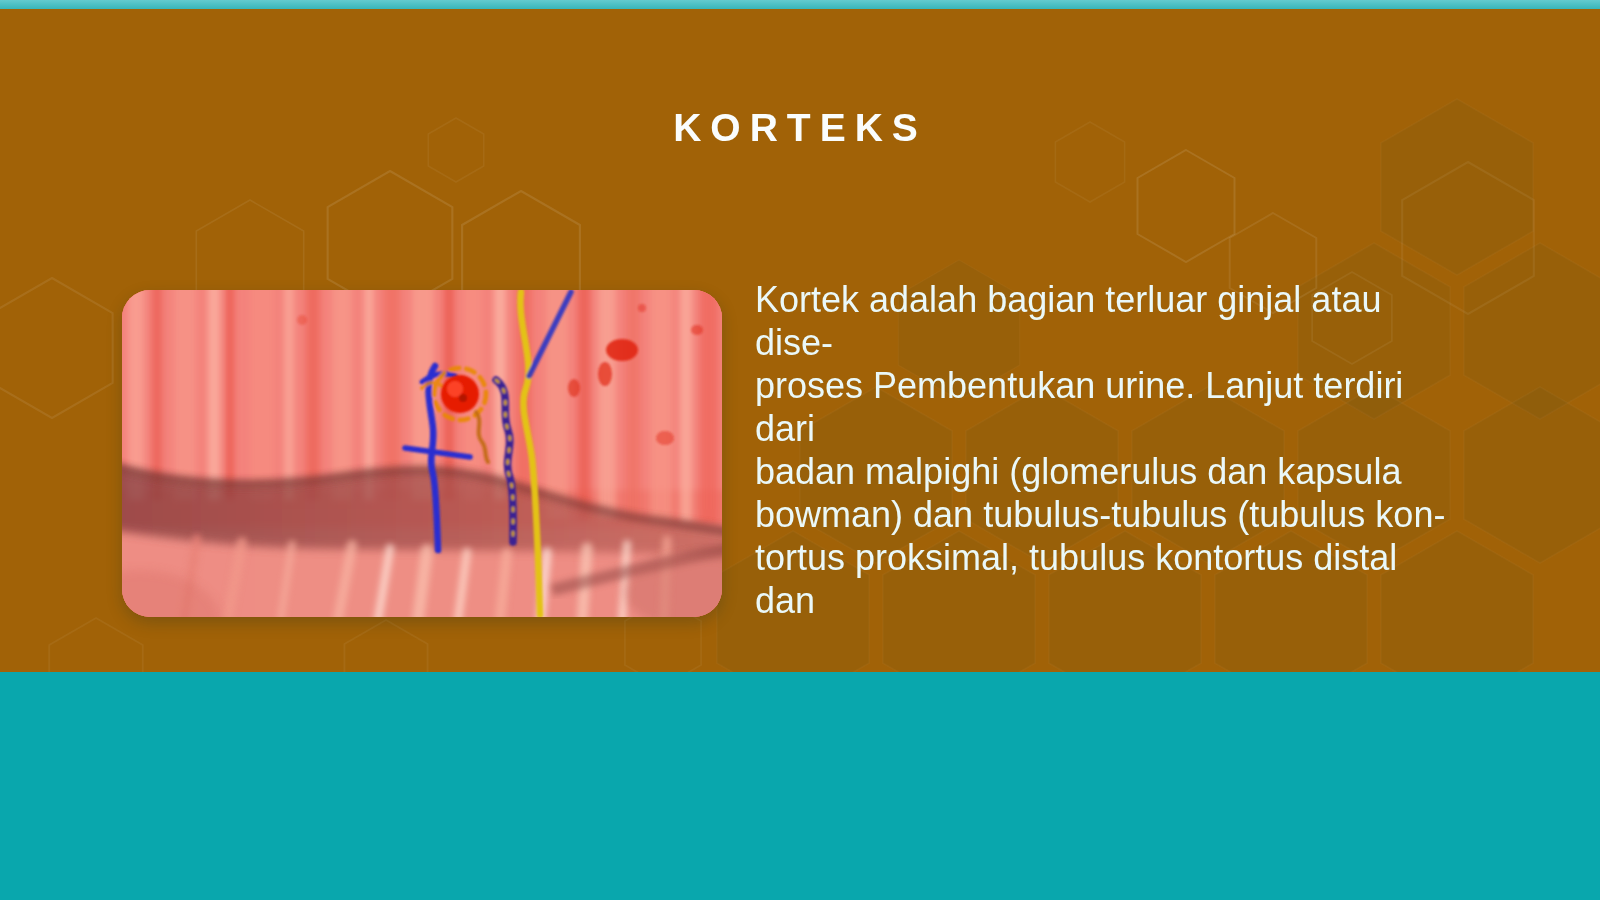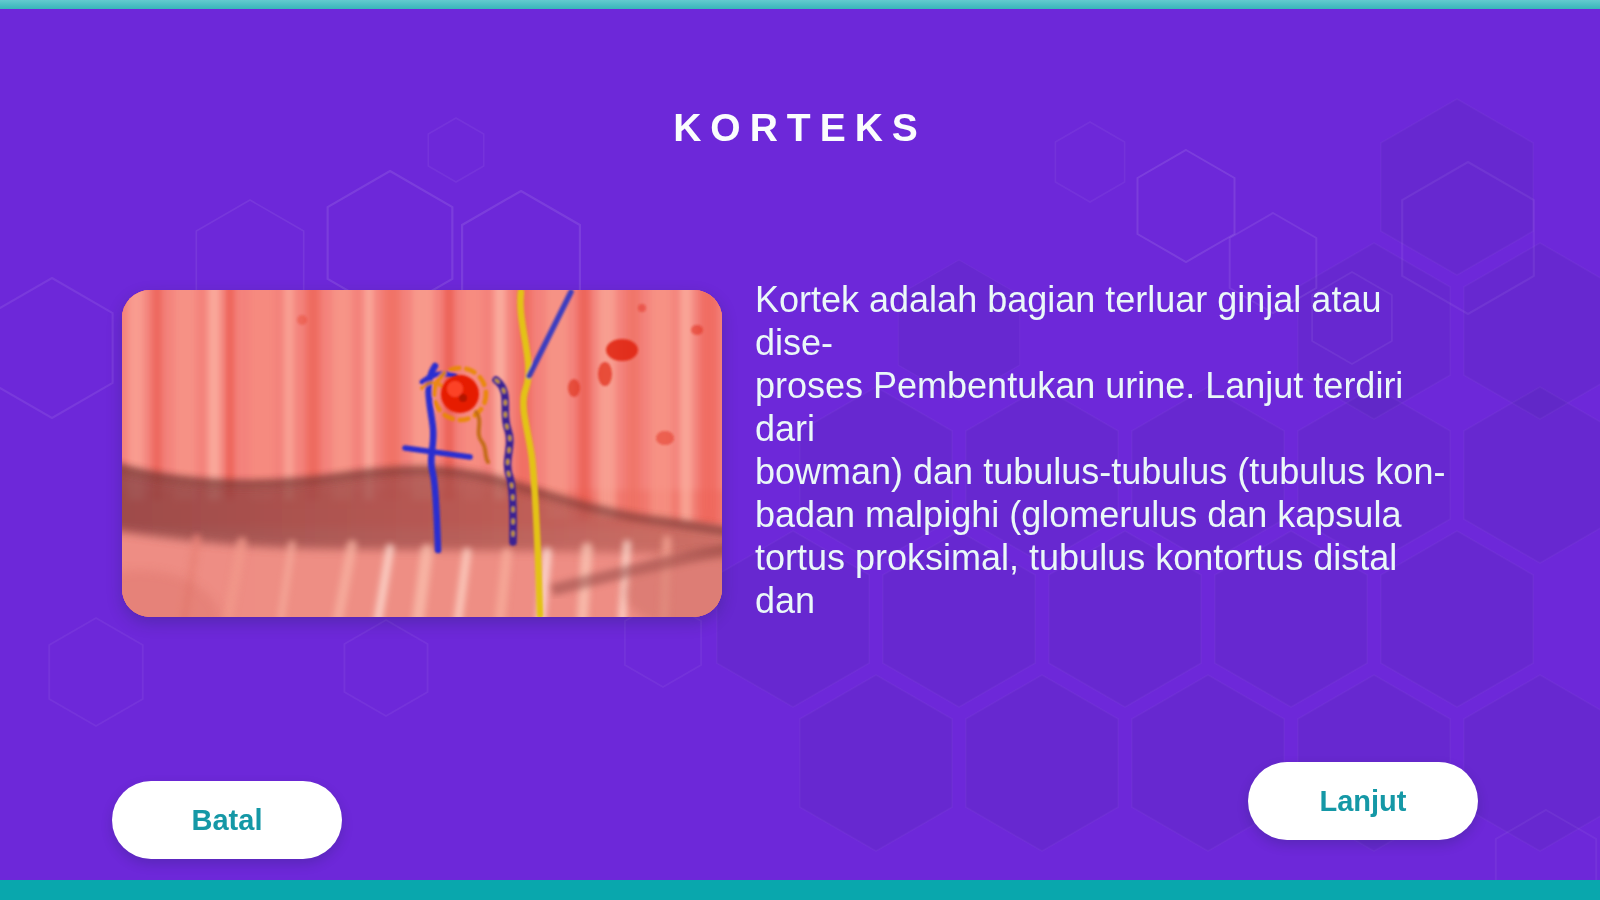--- a/index.html
+++ b/index.html
@@ -2,22 +2,22 @@
 <html><head>
 <meta charset="utf-8">
 <style>
   html, body {
     margin: 0; padding: 0;
     background: #09A7AD;
     font-family: "Liberation Sans", sans-serif;
   }
   .screen {
     position: relative;
-    width: 1600px; height: 880px;
-    background: #6d28d9;
+    width: 1600px; height: 672px;
+    background: #a16207;
     overflow: hidden;
   }
   .top-strip {
     position: absolute; top: 0; left: 0; right: 0; height: 9px;
     background: linear-gradient(#63CBCF, #38B5BA);
   }
   .hex-bg {
     position: absolute; left: 0; top: 0; width: 1600px; height: 900px;
     pointer-events: none;
   }
@@ -205,21 +205,21 @@
         <circle cx="338" cy="104" r="19" fill="#E61A05"></circle>
         <circle cx="333" cy="99" r="8" fill="#FF4A2E" opacity=".85"></circle>
         <circle cx="341" cy="108" r="4" fill="#8F1200" opacity=".6"></circle>
       </g>
     </svg>
   </div>
 
   <div class="description">
     <div>Kortek adalah bagian terluar ginjal atau dise-</div>
     <div>proses Pembentukan urine. Lanjut terdiri dari</div>
+    <div>badan malpighi (glomerulus dan kapsula</div>
     <div>bowman) dan tubulus-tubulus (tubulus kon-</div>
-    <div>badan malpighi (glomerulus dan kapsula</div>
     <div>tortus proksimal, tubulus kontortus distal dan</div>
   </div>
 
   <button class="btn btn-left">Batal</button>
   <button class="btn btn-right">Lanjut</button>
 
 </div>
 
 </body></html>

